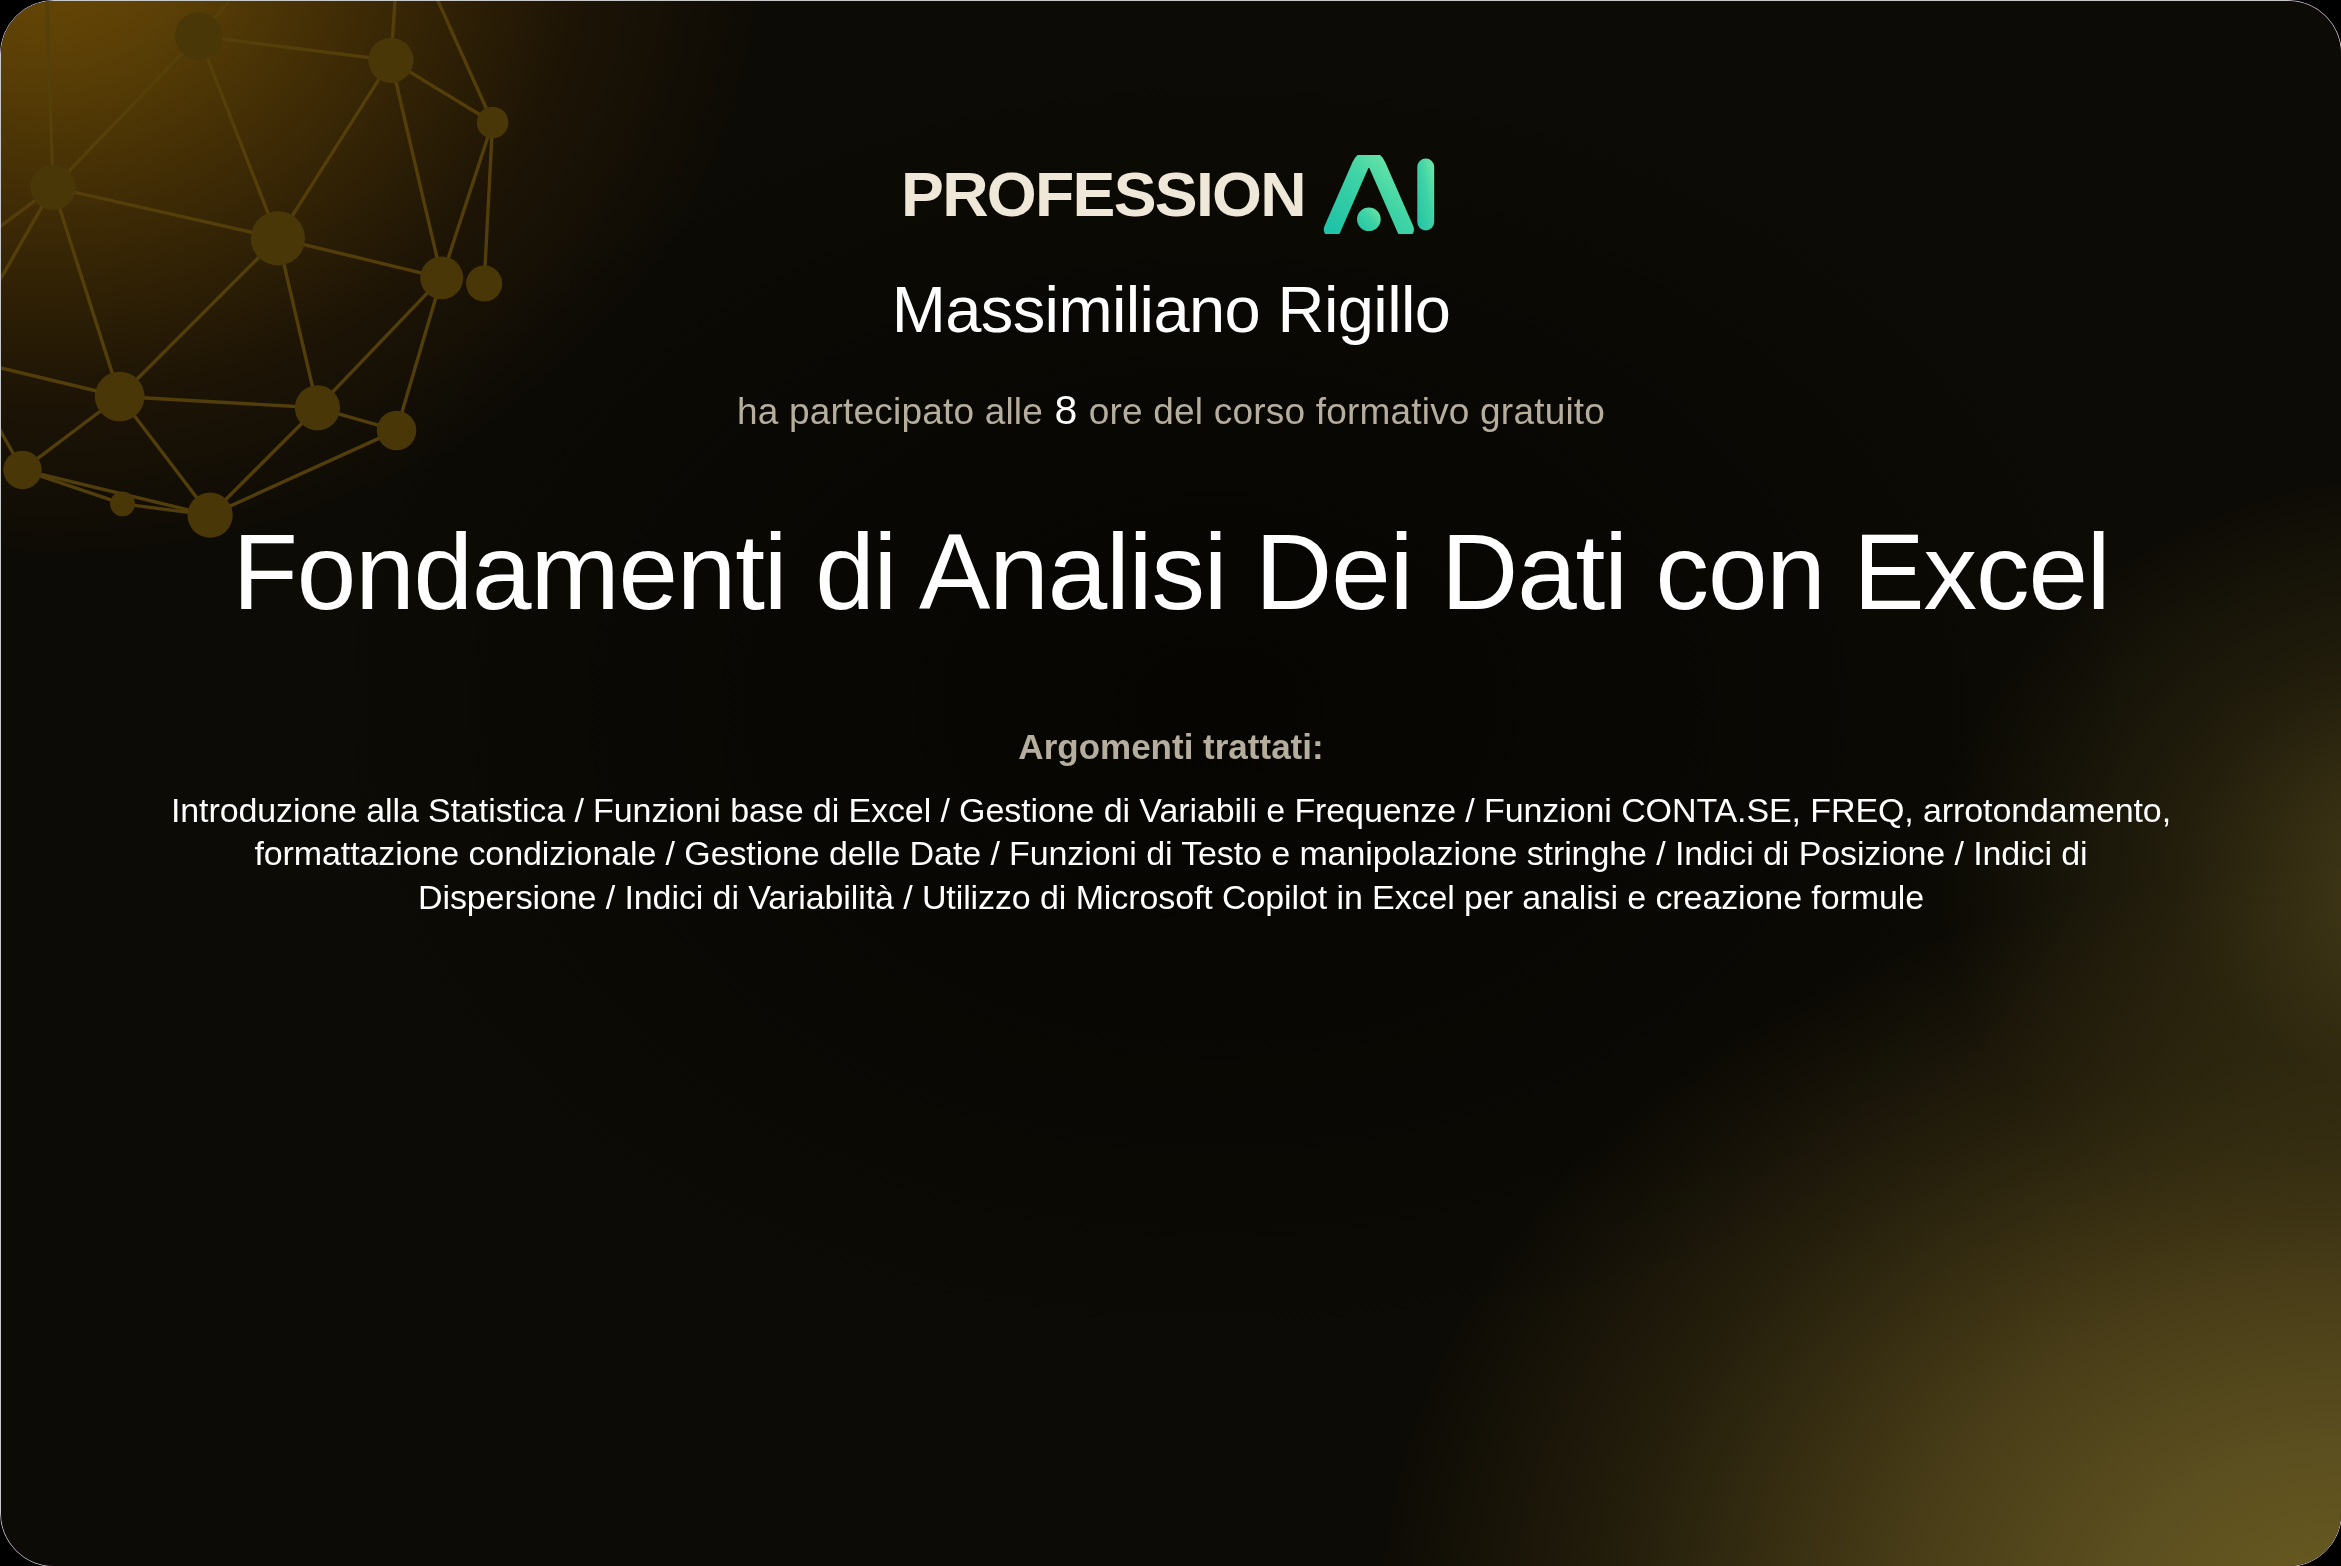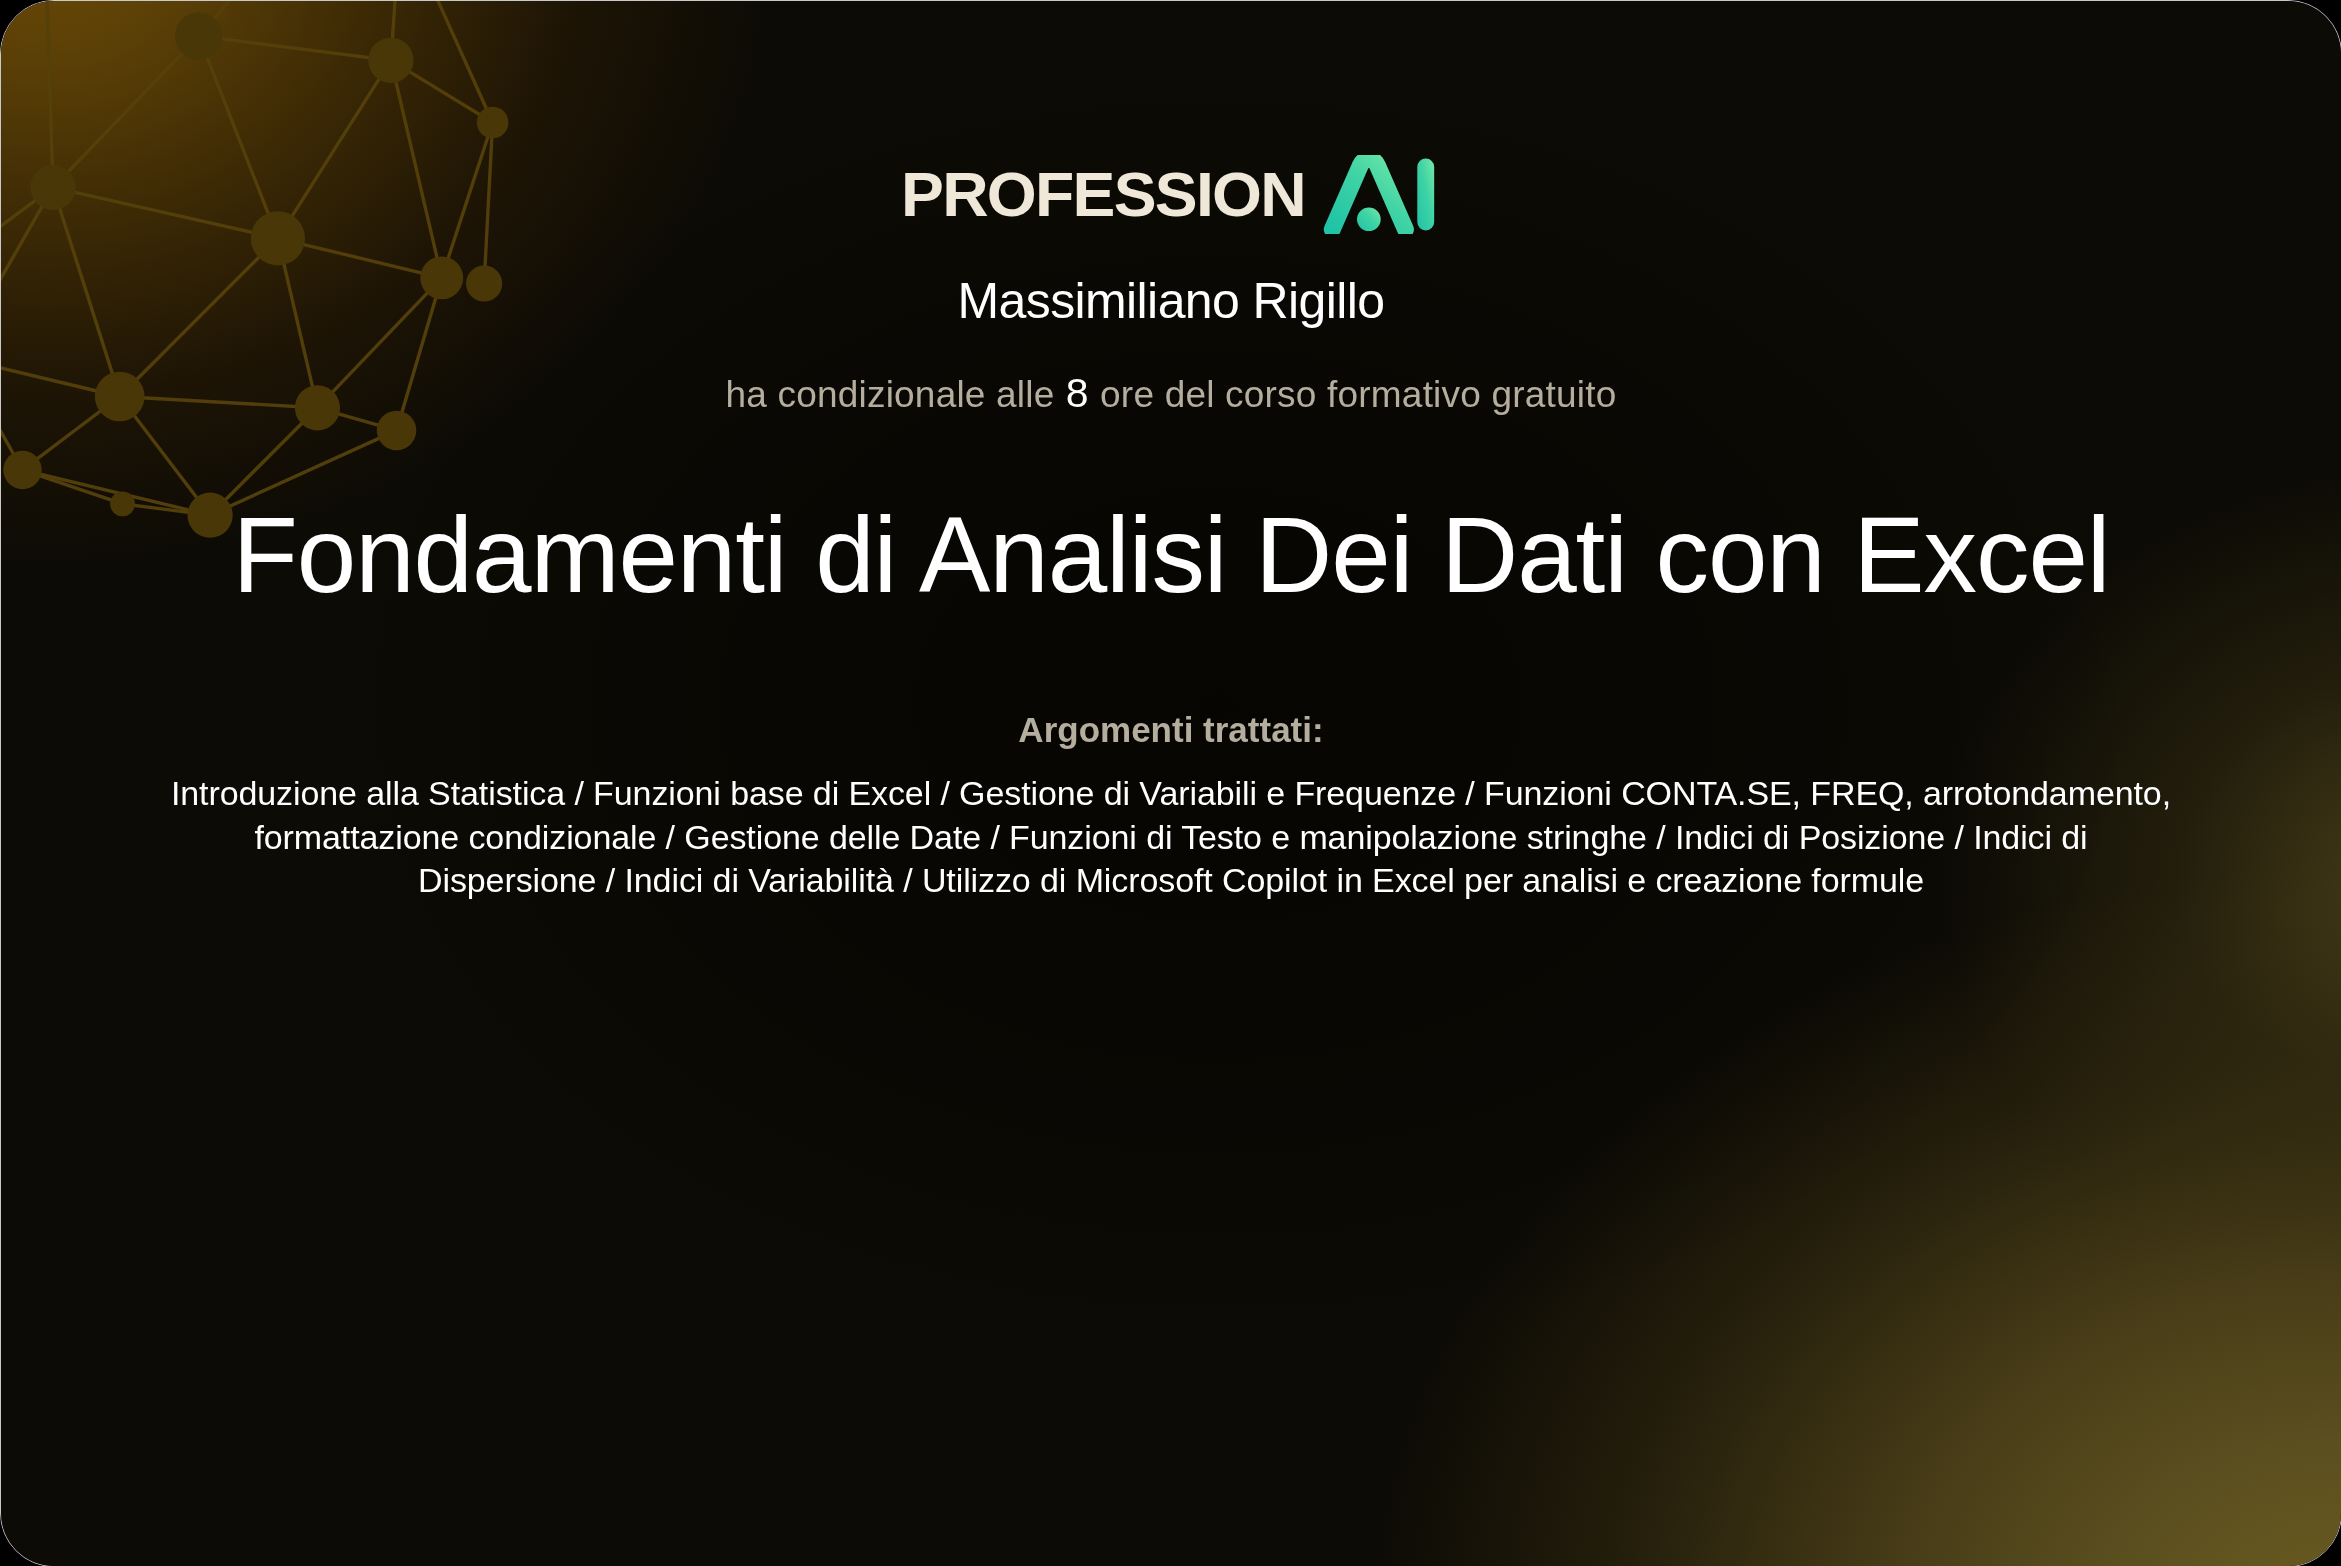--- a/index.html
+++ b/index.html
@@ -95,21 +95,21 @@
     font-size: 37px;
     font-weight: 400;
     color: #b5ae9e;
     letter-spacing: 0.2px;
     line-height: 1;
   }
 
   
   .student-name {
     margin-top: 40px;
-    font-size: 50px;
+    font-size: 65px;
     font-weight: 400;
     color: #ffffff;
     letter-spacing: -0.6px;
     line-height: 1.1;
   }
 
   
   .hours-line {
     margin-top: 44px;
     font-size: 37px;
@@ -235,21 +235,21 @@
         <path d="M20 132 L70 18 A16 16 0 0 1 100 18 L150 132" stroke="url(#aiGrad)" stroke-width="30" stroke-linecap="round" stroke-linejoin="round" fill="none"></path>
         <circle cx="85" cy="114" r="21" fill="url(#aiGrad)"></circle>
         <rect x="171" y="6" width="30" height="128" rx="15" fill="url(#aiGrad)"></rect>
       </svg>
     </div>
 
 
     <div class="student-name">Massimiliano Rigillo</div>
 
     <div class="hours-line">
-      <span>ha condizionale alle</span>
+      <span>ha partecipato alle</span>
       <span class="hours-value">8</span>
       <span>ore del corso formativo gratuito</span>
     </div>
 
     <div class="course-title">Fondamenti di Analisi Dei Dati con Excel</div>
 
     <div class="topics-heading">Argomenti trattati:</div>
     <div class="topics-body">Introduzione alla Statistica / Funzioni base di Excel / Gestione di Variabili e Frequenze / Funzioni CONTA.SE, FREQ, arrotondamento, formattazione condizionale / Gestione delle Date / Funzioni di Testo e manipolazione stringhe / Indici di Posizione / Indici di Dispersione / Indici di Variabilità / Utilizzo di Microsoft Copilot in Excel per analisi e creazione formule</div>
 
   </div>

